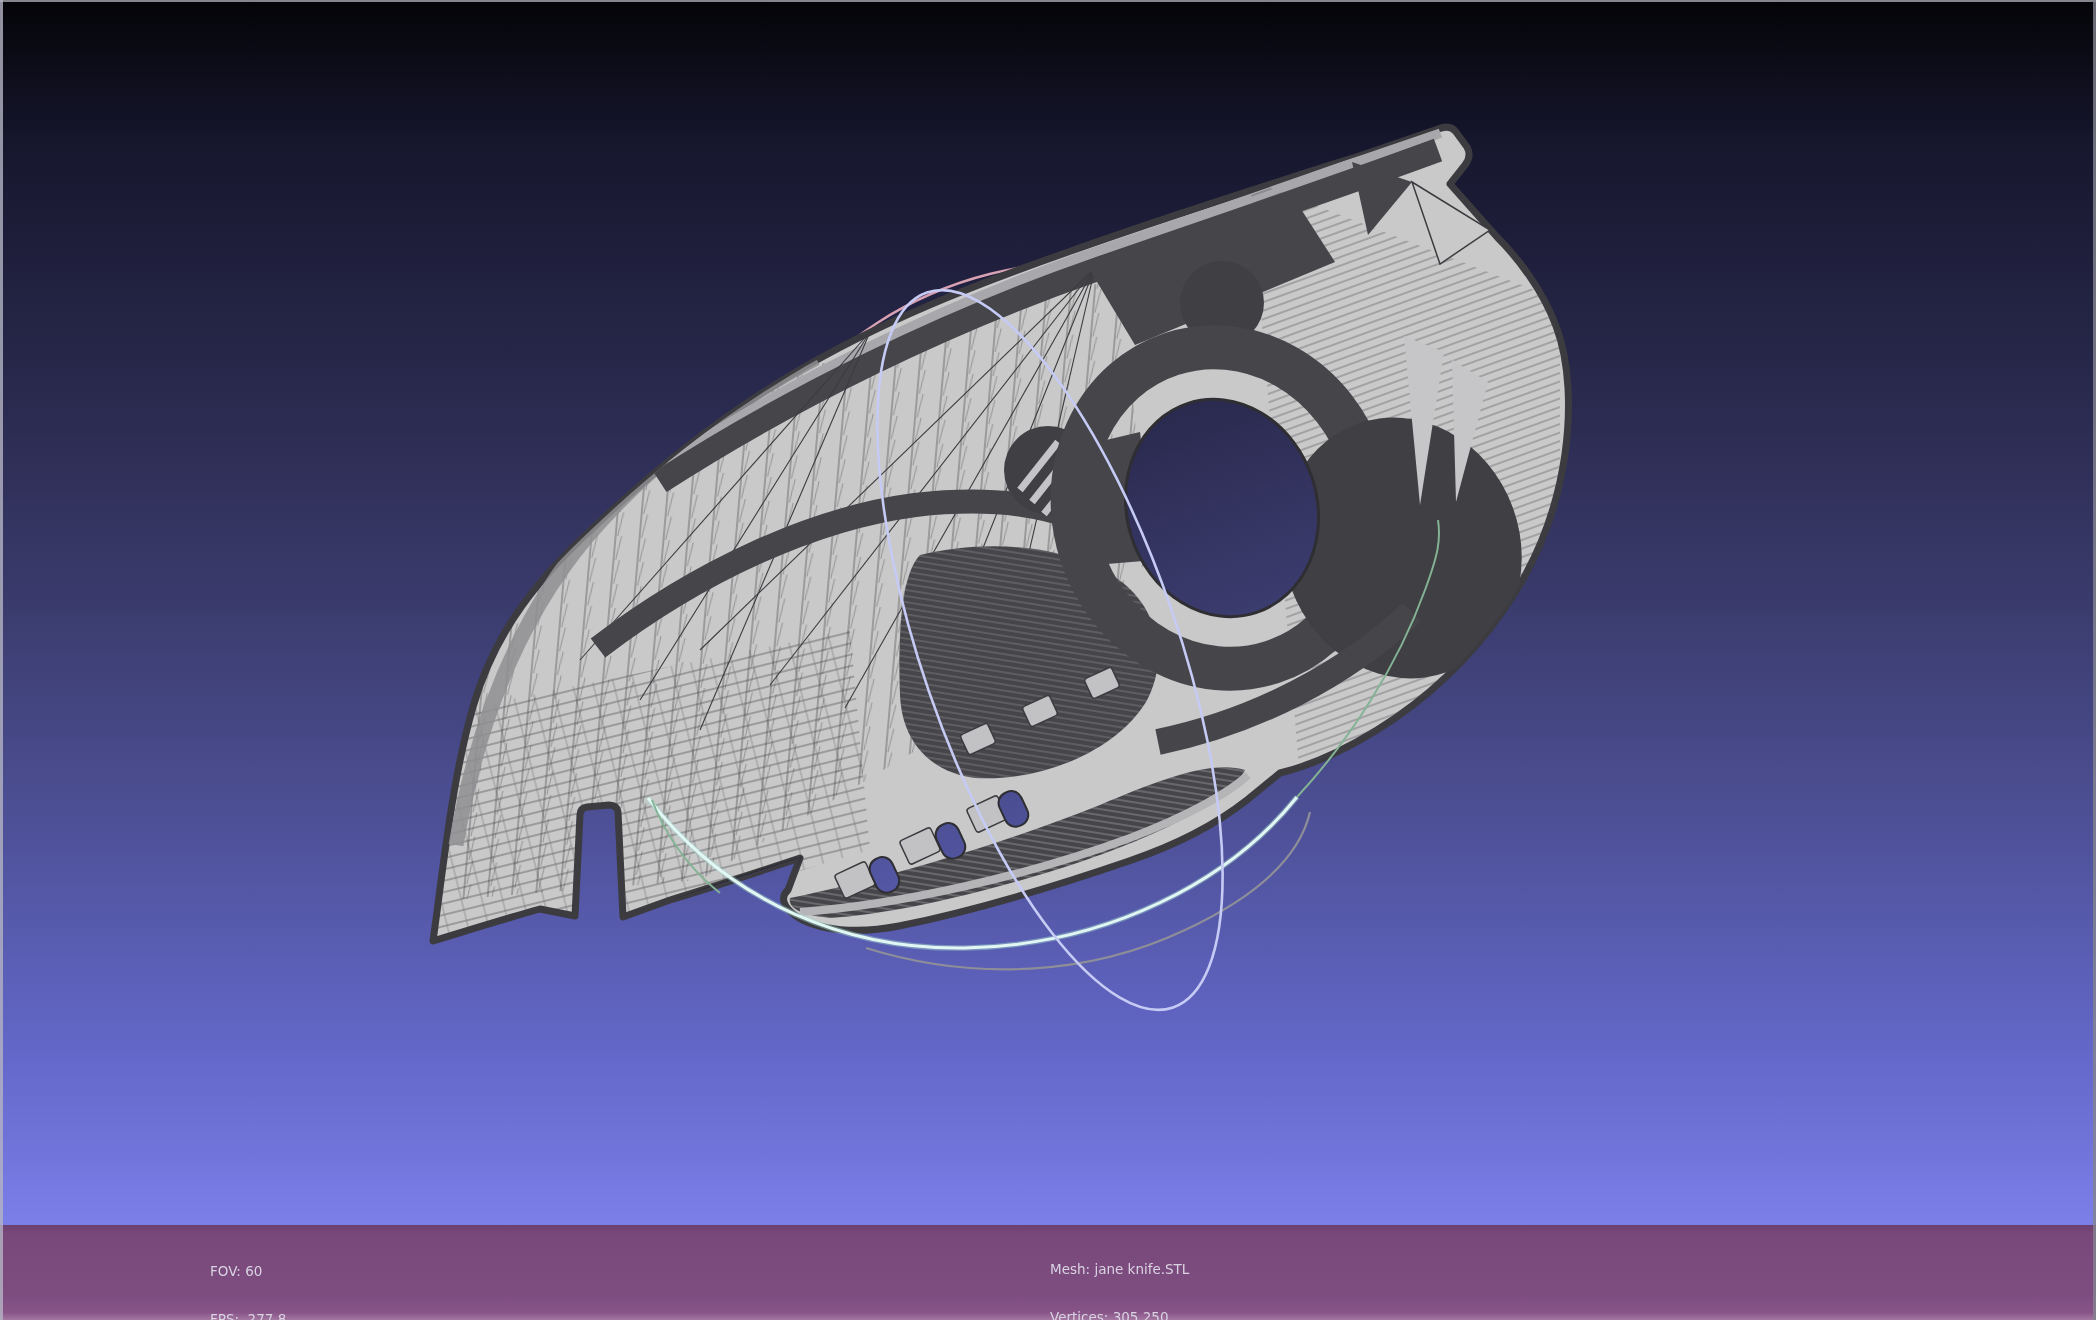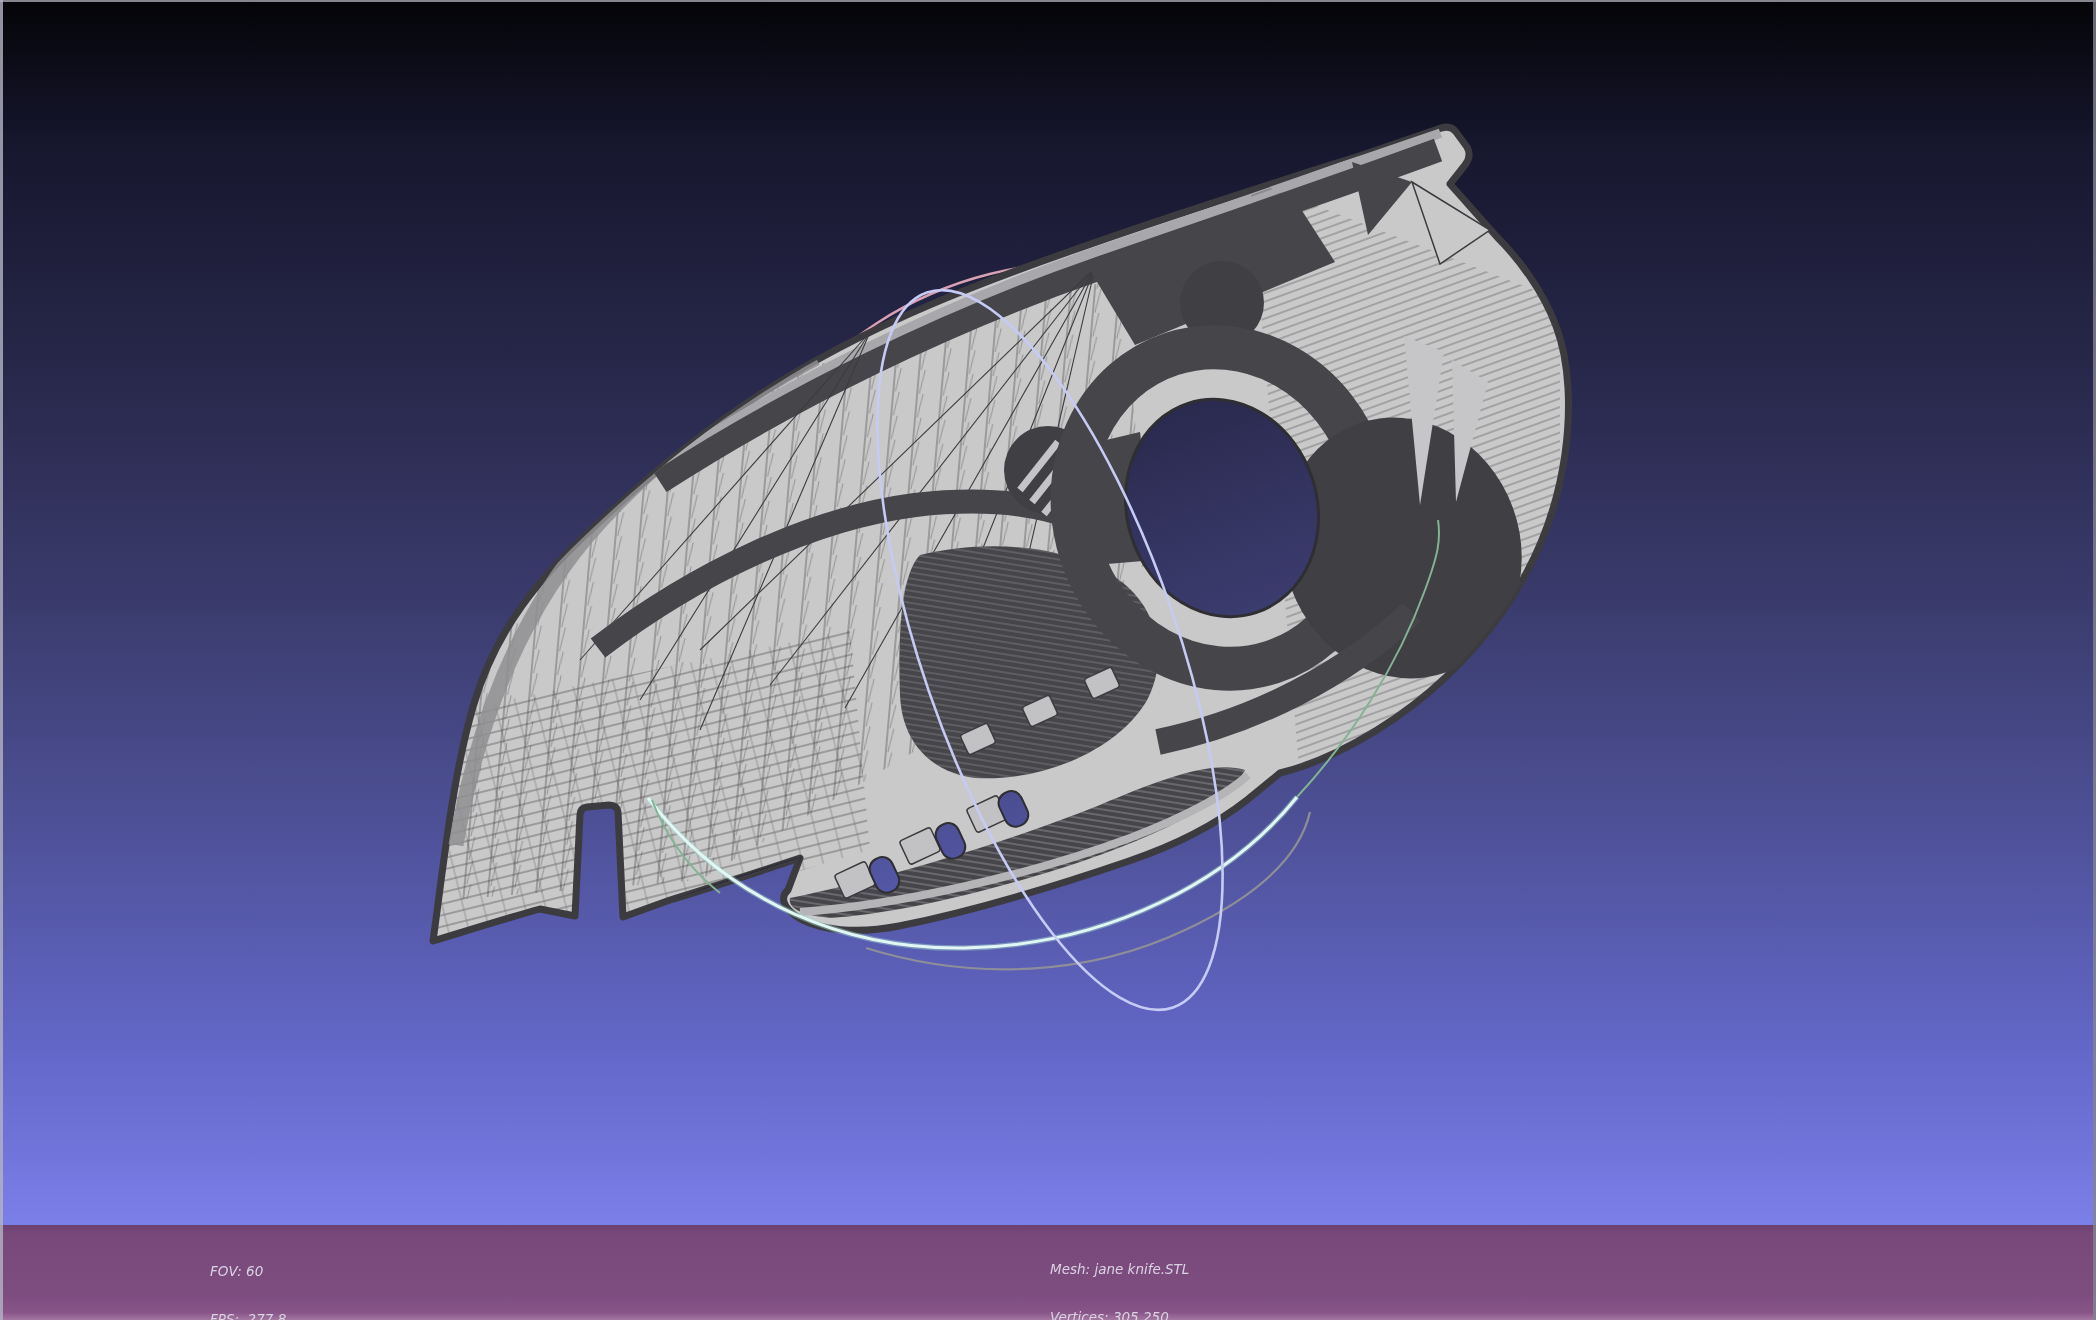--- a/index.html
+++ b/index.html
@@ -27,21 +27,21 @@
   .frame-left{position:absolute;left:0;top:0;width:3px;height:1320px;background:#b4b4c4;opacity:.8;}
   .frame-right{position:absolute;right:0;top:0;width:3px;height:1320px;background:#83838e;opacity:.8;}
   
   .statusbar{
     position:absolute;left:0;top:1225px;width:2096px;height:95px;
     background:linear-gradient(180deg,#6b4170 0%,#784879 9%,#7b4a7d 28%,#7e4d80 74%,#885488 92%,#a377a1 100%);
   }
   .hud{position:absolute;color:#d9d3e2;font-size:13.5px;line-height:16px;white-space:pre;}
   .hud-left{left:210px;top:1231px;}
   .hud-center{left:1050px;top:1229px;}
-  .hud div{white-space:pre;font-style:italic;}
+  .hud div{white-space:pre;}
 </style>
 </head>
 <body>
 
 <div class="viewport">
   <div class="sky"></div>
 
   <svg class="scene" viewBox="0 0 2096 1225">
     <defs>
       <linearGradient id="bgGrad" gradientUnits="userSpaceOnUse" x1="0" y1="0" x2="0" y2="1225">

